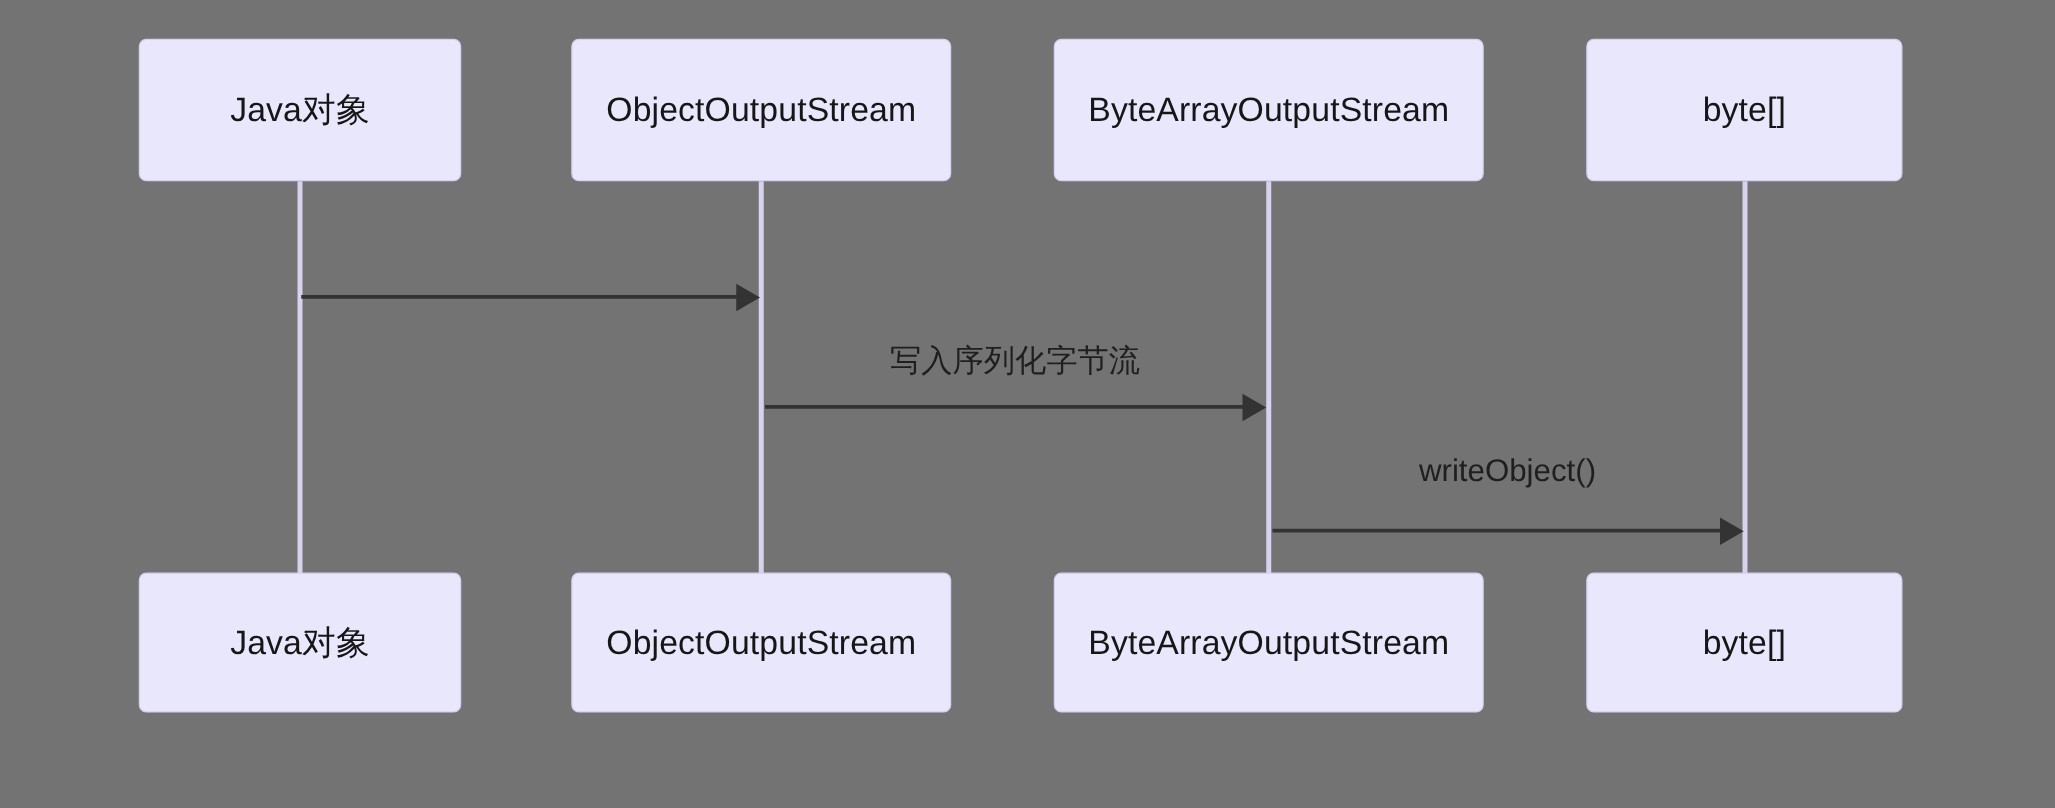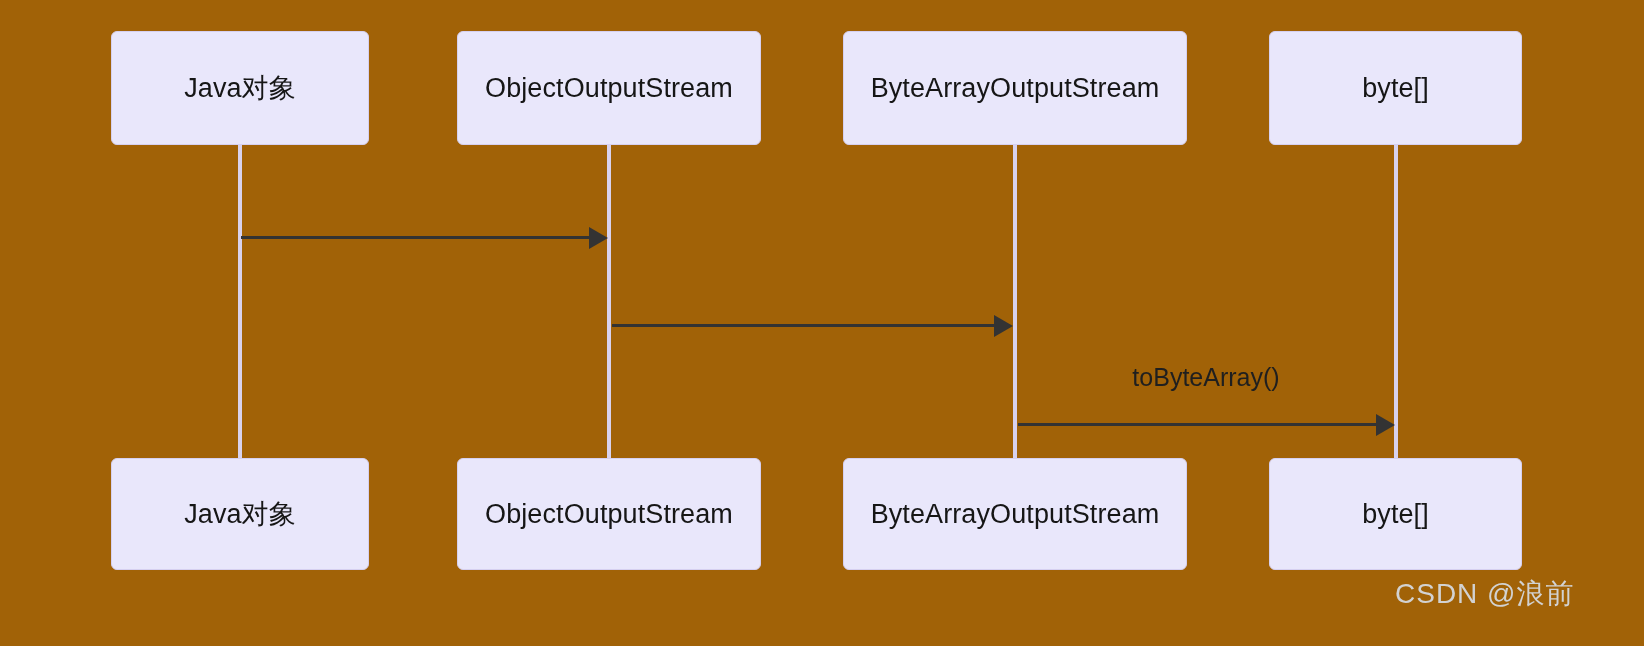--- a/index.html
+++ b/index.html
@@ -7,21 +7,21 @@
     padding: 0;
     background: #ffffff;
   }
   body {
     font-family: "Liberation Sans", "DejaVu Sans", sans-serif;
   }
   #diagram-root {
     position: relative;
     width: 1644px;
     height: 646px;
-    background: #a16207;
+    background: #737373;
     overflow: hidden;
   }
   .lifeline {
     position: absolute;
     width: 4px;
     background: #d8d2ee;
   }
   .participant-box {
     position: absolute;
     background: #e9e7fb;
@@ -99,26 +99,26 @@
   <div class="participant-box" style="left:843px; top:458px; width:344px; height:112px;">
     <span>ByteArrayOutputStream</span>
   </div>
   <div class="participant-box" style="left:1269px; top:458px; width:253px; height:112px;">
     <span>byte[]</span>
   </div>
 
   <div class="msg-line" style="left:241px; top:236px; width:351px;"></div>
   <div class="msg-head" style="left:589px; top:227px;"></div>
 
+  <div class="msg-label" style="left:612px; top:272px; width:400px;">
+    <span>写入序列化字节流</span>
+  </div>
   <div class="msg-line" style="left:612px; top:324px; width:384px;"></div>
   <div class="msg-head" style="left:994px; top:315px;"></div>
 
   <div class="msg-label" style="left:1018px; top:363px; width:376px;">
-    <span>toByteArray()</span>
+    <span>writeObject()</span>
   </div>
   <div class="msg-line" style="left:1018px; top:423px; width:360px;"></div>
   <div class="msg-head" style="left:1376px; top:414px;"></div>
 
-  <div class="watermark" style="left:1395px; top:575px;">
-    <span>CSDN @浪前</span>
-  </div>
 
 </div>
 
 </body></html>

